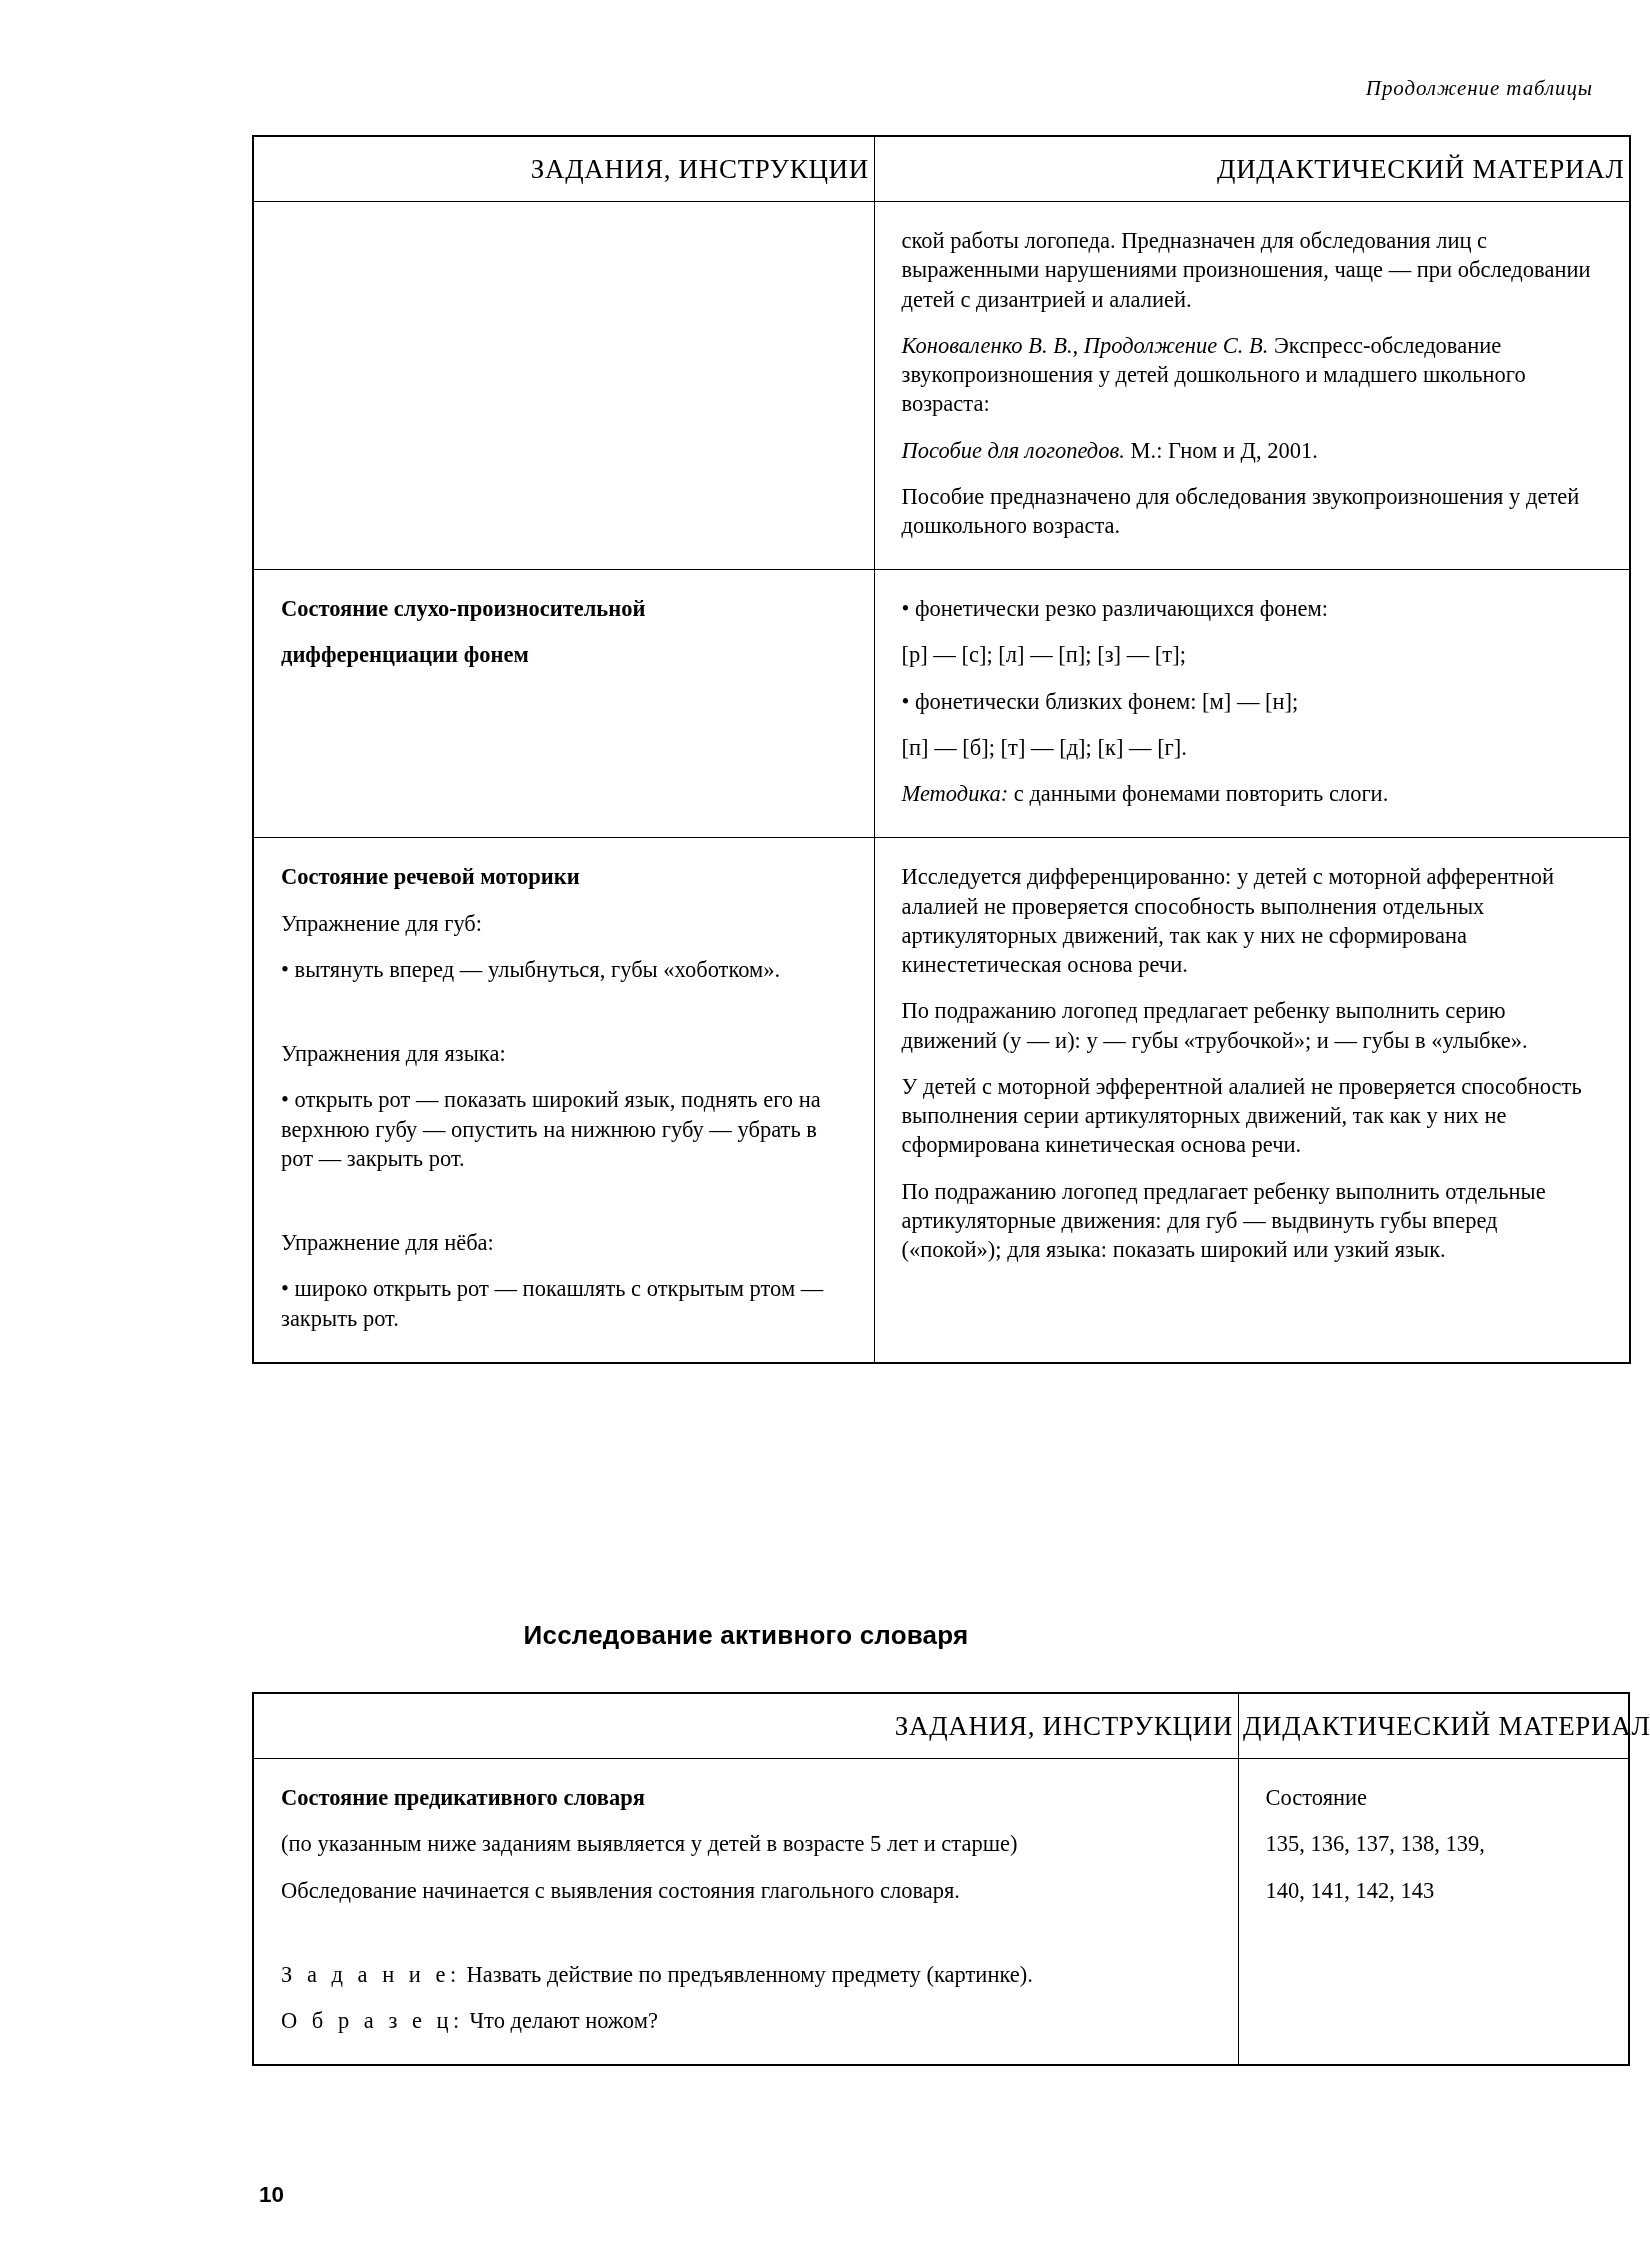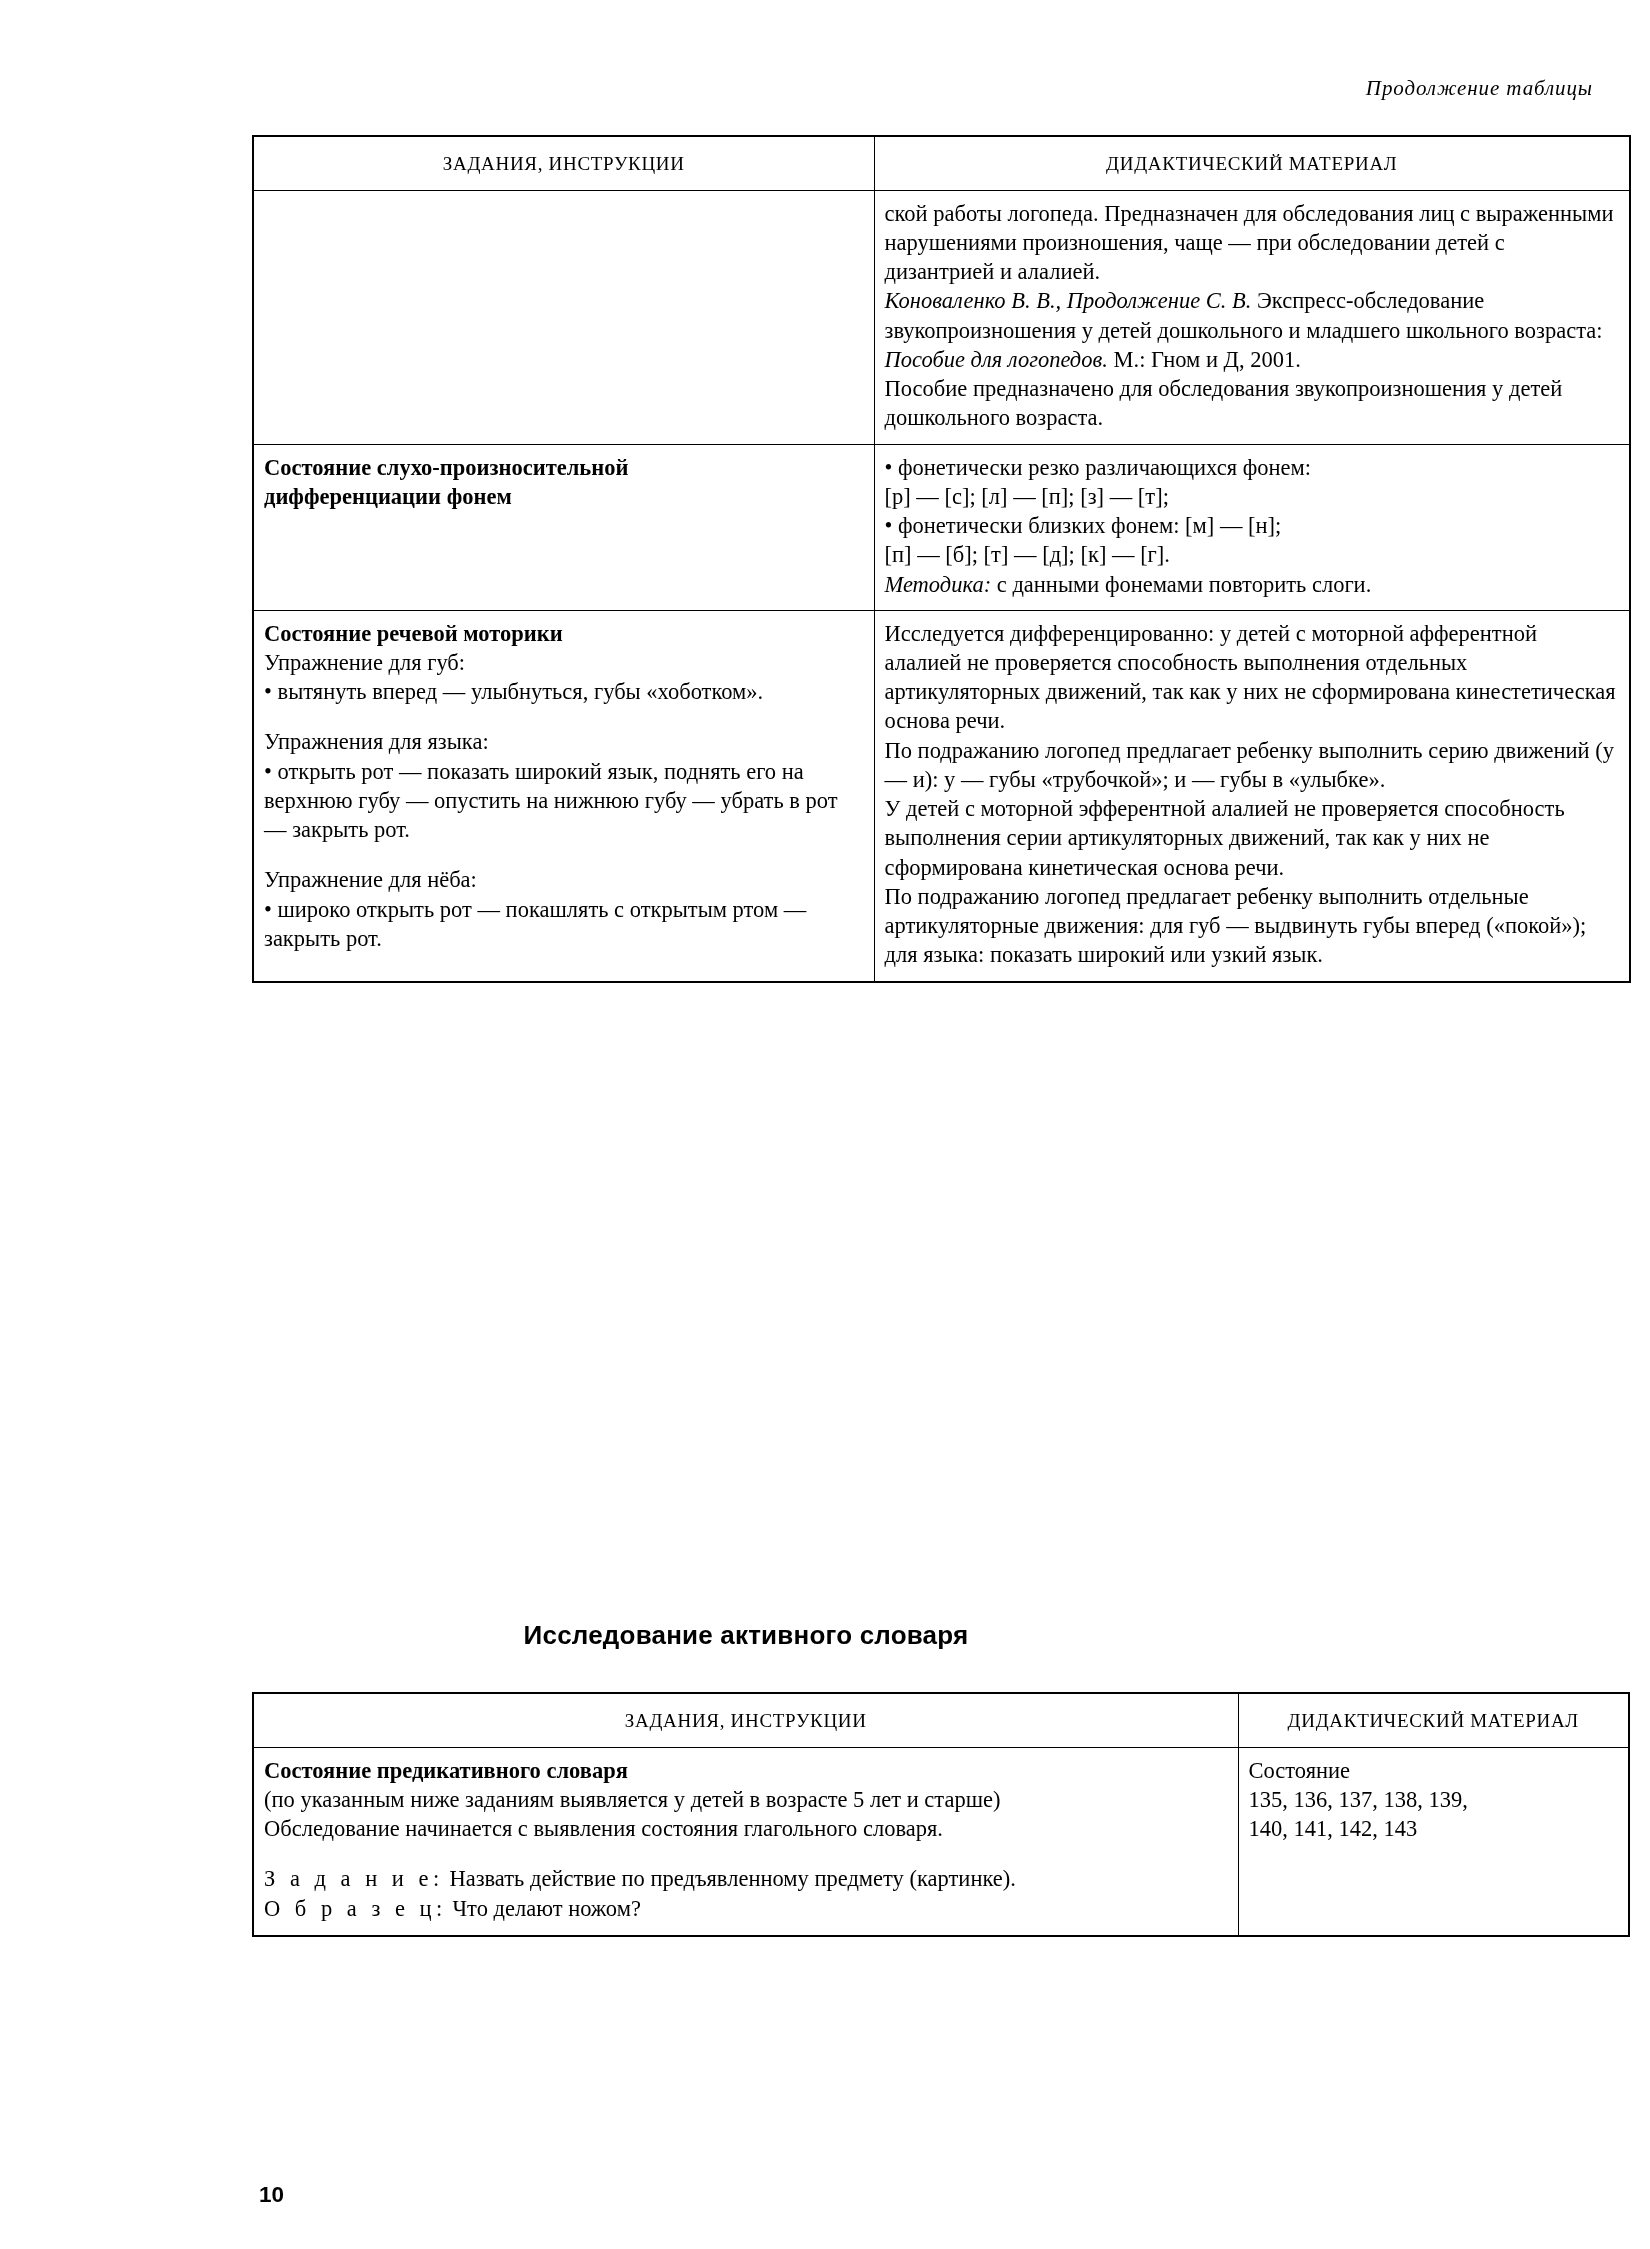--- a/index.html
+++ b/index.html
@@ -44,39 +44,39 @@
   }
   .tbl td, .tbl th {
     border: 1.8px solid #000;
     vertical-align: top;
     padding: 7.2px 10px 11.7px 10px;
     font-size: 22.5px;
     line-height: 1.30;
     font-weight: normal;
   }
   .tbl .hdr {
-    text-align: center;
+    text-align: right;
     padding: 15.3px 4.5px 13.5px 4.5px;
-    font-size: 19px;
+    font-size: 27px;
     letter-spacing: 0.7px;
     vertical-align: middle;
     white-space: nowrap;
   }
 
   #table-top { top: 135px; }
   #table-bottom { top: 1692px; }
 
   .col-left  { width: 621px; }
   .col-right { width: 756px; }
 
   .col-left-b  { width: 985px; }
   .col-right-b { width: 391px; }
 
   p {
-    margin: 0;
+    margin: 17px;
   }
   .gap { height: 21px; }
   .bold { font-weight: bold; }
   .ital { font-style: italic; }
   .spaced { letter-spacing: 4.5px; }
   .nowrap { white-space: nowrap; }
 
   .cell-empty { }
 
   

